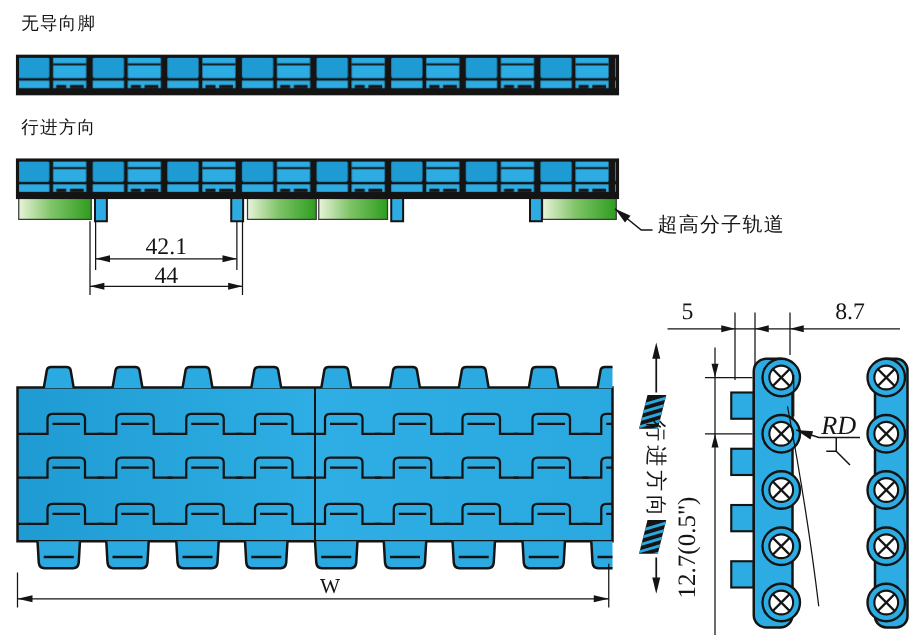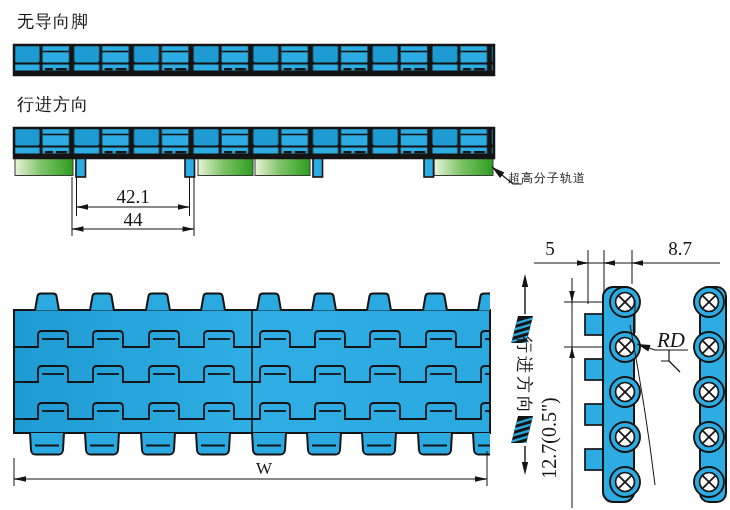--- a/index.html
+++ b/index.html
@@ -1,18 +1,18 @@
 <!DOCTYPE html>
 <html><head>
 <meta charset="utf-8">
 <style>
   html,body{margin:0;padding:0;background:#fff;}
   .canvas{position:relative;width:730px;height:510px;background:#ffffff;overflow:hidden;
           font-family:"Liberation Sans","DejaVu Sans",sans-serif;color:#111;}
-  .cjk-label{position:absolute;font-size:17px;letter-spacing:1px;color:#151515;}
+  .cjk-label{position:absolute;font-size:14px;letter-spacing:1px;color:#151515;}
   .abs{position:absolute;}
   svg{display:block;}
   svg text{fill:#151515;}
   .dim-text{font-family:"Liberation Serif","DejaVu Serif",serif;}
 </style>
 </head>
 <body>
 
 <div class="canvas">
 
@@ -78,21 +78,21 @@
       <polygon points="154,81 142.5,78.2 142.5,83.8"></polygon>
     </g>
     <text class="dim-text" x="93" y="55" font-size="19" text-anchor="middle">42.1</text>
     <text class="dim-text" x="93" y="78" font-size="19" text-anchor="middle">44</text>
   </svg>
 
   <svg class="abs" style="left:480px;top:156px" width="250" height="48" viewBox="0 0 250 48">
     <polyline points="12,11 33,28 42,28" fill="none" stroke="#141414" stroke-width="1.2"></polyline>
     <polygon points="12,11 20,21.9 24.4,16.5" fill="#141414"></polygon>
   </svg>
-  <div class="cjk-label" style="left:508px;top:170px;font-size:12px">超高分子轨道</div>
+  <div class="cjk-label" style="left:526px;top:170px;font-size:16px">超高分子轨道</div>
 
   <svg class="abs" style="left:10px;top:283px" width="520" height="210" viewBox="0 0 520 210">
     <defs>
       <path id="toothTop" d="M-12,0 L-9.5,-14.5 Q-9,-17 -6,-17 L6,-17 Q9,-17 9.5,-14.5 L12,0"></path>
       <g id="toothBot">
         <path d="M-17,0 L-16,17.5 Q-15.5,22 -11.5,22 L11.5,22 Q15.5,22 16,17.5 L17,0"></path>
         <line x1="-12" y1="13" x2="12" y2="13"></line>
       </g>
       <g id="hat">
         <path d="M-28,0 H-13 V-12 Q-13,-16 -9,-16 H13 Q17,-16 17,-12 V0 H32"></path>

